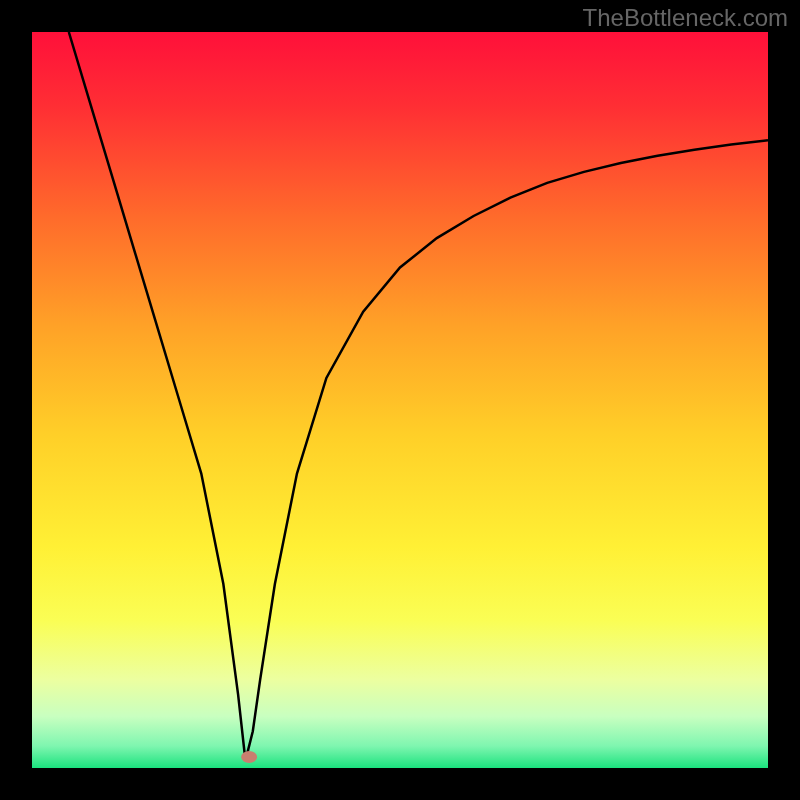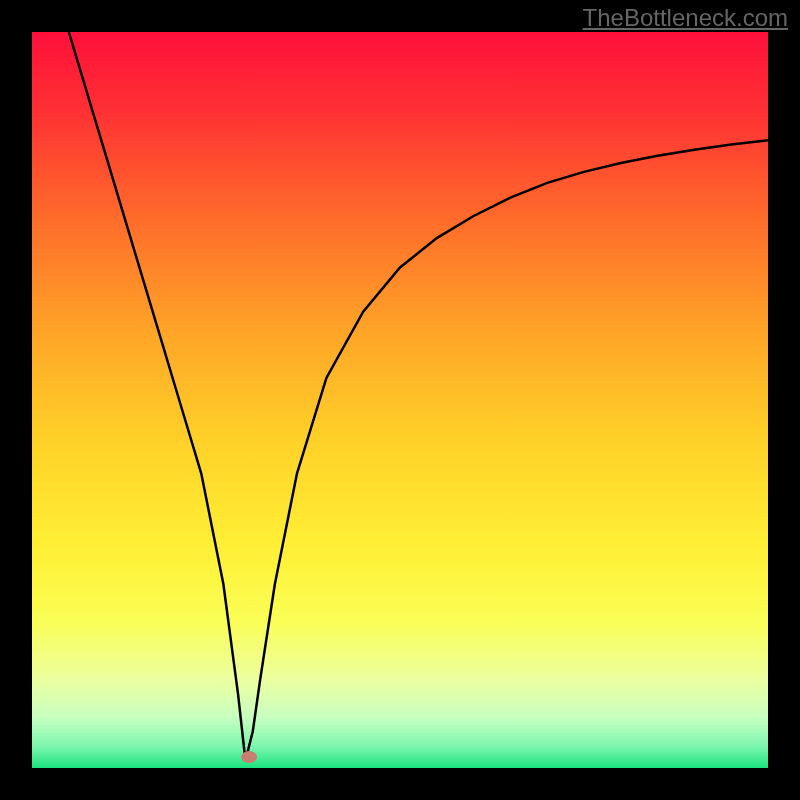--- a/index.html
+++ b/index.html
@@ -12,21 +12,20 @@
     font-family: Arial, sans-serif;
   }
   .watermark {
     position: absolute;
     top: 4px;
     right: 12px;
     color: #666;
     font-size: 24px;
     font-weight: normal;
     z-index: 10;
-    text-decoration: underline;
   }
   .chart-area {
     position: absolute;
     top: 32px;
     left: 32px;
     width: 736px;
     height: 736px;
   }
   svg {
     display: block;

